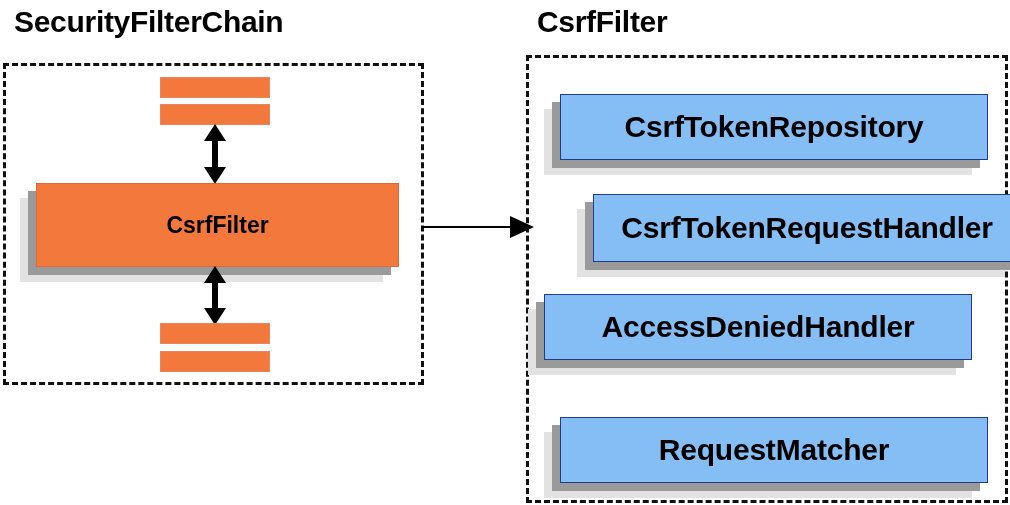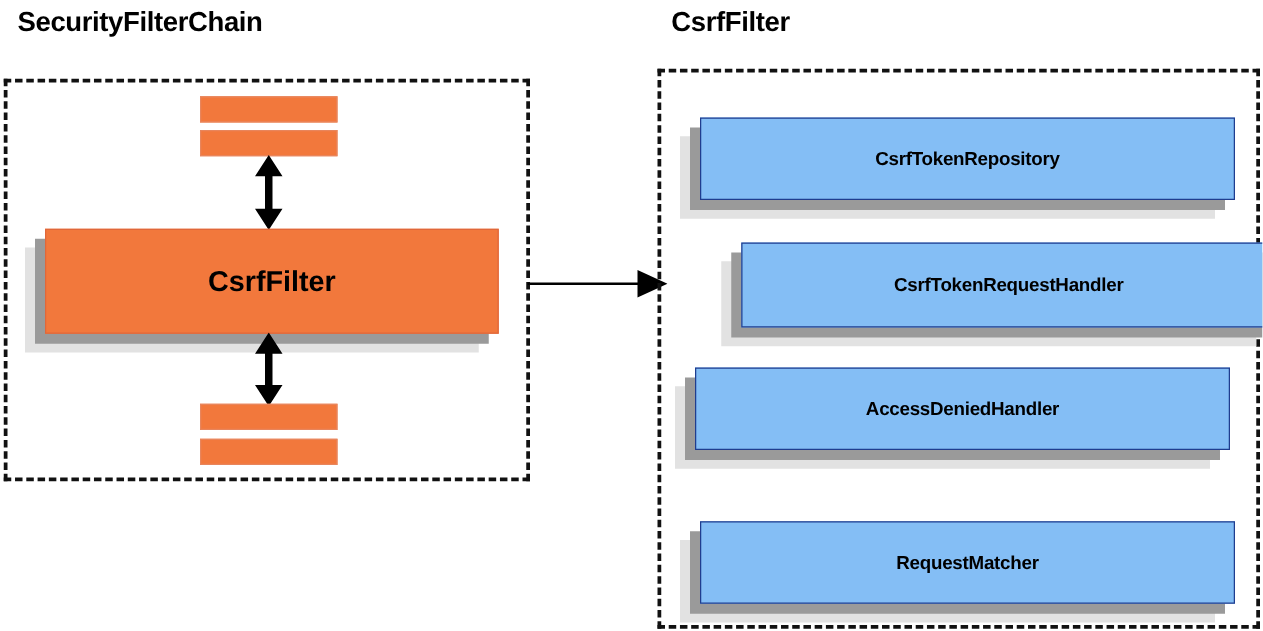--- a/index.html
+++ b/index.html
@@ -12,21 +12,21 @@
     width: 1010px;
     height: 505px;
     background: #ffffff;
     overflow: hidden;
     font-family: "Liberation Sans", sans-serif;
   }
 
   
   .panel-title {
     position: absolute;
-    font-size: 22px;
+    font-size: 30px;
     font-weight: bold;
     color: #000000;
     letter-spacing: -0.3px;
     white-space: nowrap;
     line-height: 1;
   }
   #title-left  { left: 14px;  top: 7px; }
   #title-right { left: 537px; top: 7px; }
 
   
@@ -71,21 +71,21 @@
 
   
   .block.orange .face {
     background: #f2783c;
     border: 1px solid #e0673a;
   }
   
   .block.blue .face {
     background: #84bef5;
     border: 1px solid #1f3d8f;
-    font-size: 15px;
+    font-size: 30px;
     letter-spacing: -0.2px;
   }
 
   
   #blk-csrffilter {
     left: 36px; top: 183px; width: 363px; height: 84px;
   }
   #blk-csrffilter .face { font-size: 23px; }
 
   
@@ -105,21 +105,21 @@
     position: absolute;
     width: 26px;
   }
   #arrow-up-down-top    { left: 202px; top: 124px; height: 60px; }
   #arrow-up-down-bottom { left: 202px; top: 266px; height: 59px; }
   #arrow-link           { position: absolute; left: 422px; top: 213px; width: 112px; height: 28px; }
 
   
   #blk-repo     { left: 560px; top: 94px;  width: 428px; height: 66px; }
   #blk-handler  { left: 560px; top: 194px; width: 428px; height: 68px; margin-left: 33px; }
-  #blk-denied   { left: 556px; top: 294px; width: 428px; height: 66px; }
+  #blk-denied   { left: 544px; top: 294px; width: 428px; height: 66px; }
   #blk-matcher  { left: 560px; top: 394px; width: 428px; height: 66px; margin-top: 23px; }
 </style>
 </head>
 <body>
 
 <div id="canvas">
 
   <div class="panel-title" id="title-left">SecurityFilterChain</div>
 
   <div class="dashed-panel" id="panel-left"></div>

